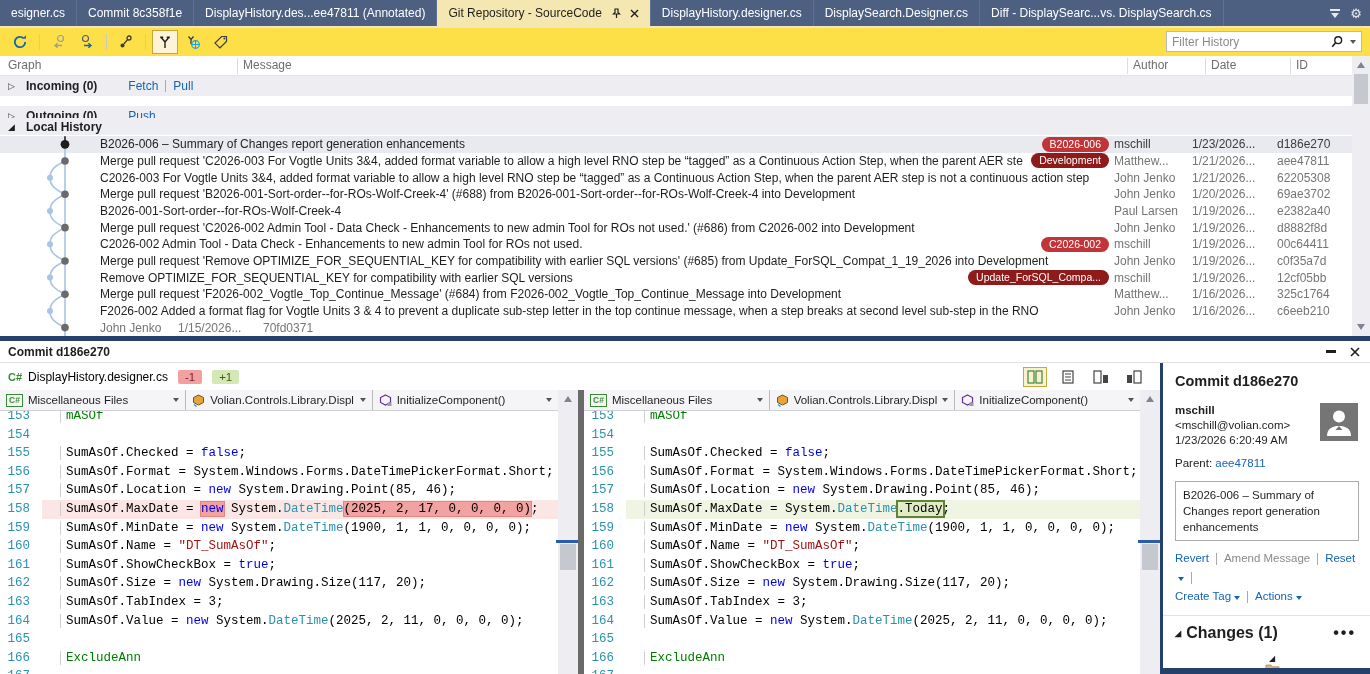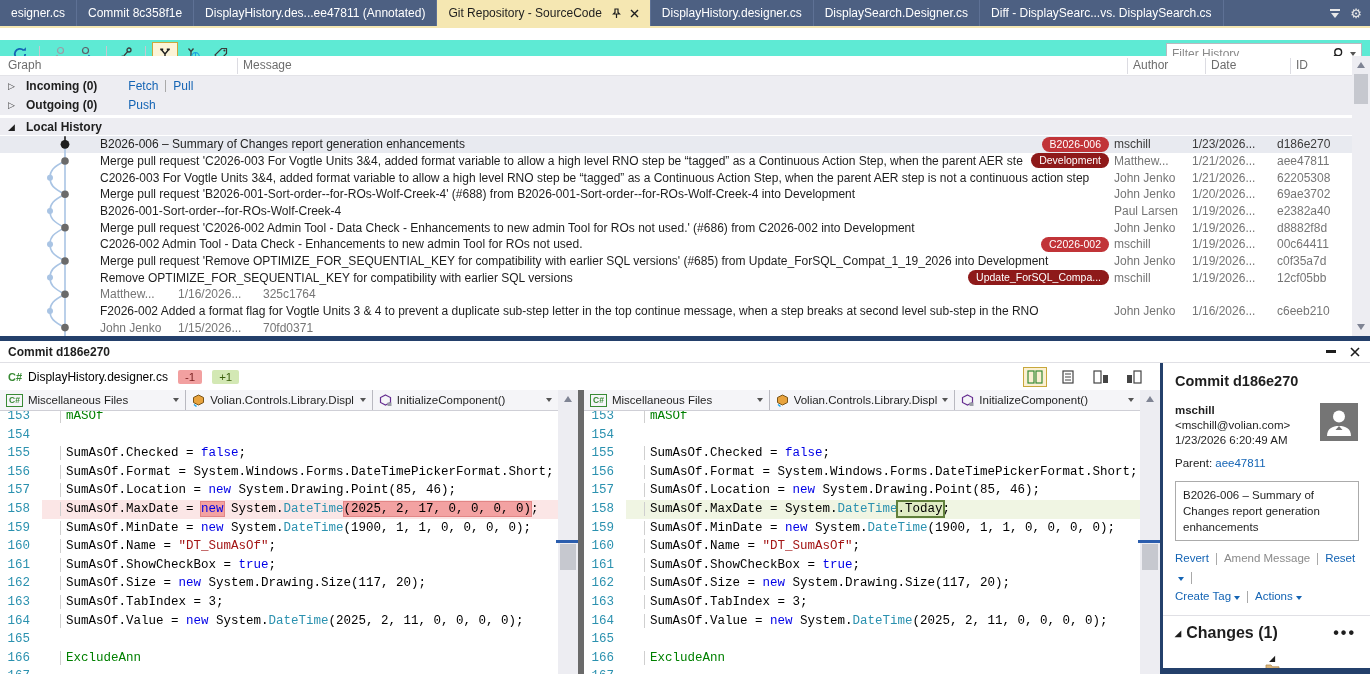--- a/index.html
+++ b/index.html
@@ -15,21 +15,21 @@
   .tab .pin { margin-left:9px; display:inline-flex; }
   .tab .closex { margin-left:8px; display:inline-flex; }
   #tab-right-icons { margin-left:auto; display:flex; align-items:center; gap:10px; padding-right:8px; }
   .chev-bar { width:10px; height:8px; position:relative; }
   .chev-bar::before { content:""; position:absolute; left:0; top:0; width:10px; height:2px; background:#E8E8E8; }
   .chev-bar::after { content:""; position:absolute; left:1px; top:4px; border-left:4px solid transparent;
     border-right:4px solid transparent; border-top:5px solid #E8E8E8; }
   .gear { color:#E8E8E8; font-size:13px; line-height:1; }
 
   
-  #toolbar { position:absolute; left:0; top:40px; width:1370px; height:28px; background:#5eead4;
+  #toolbar { position:absolute; left:0; top:28px; width:1370px; height:28px; background:#fde047;
     border-bottom:1px solid #D5D5DC; display:flex; align-items:center; padding-left:6px; }
   .tbtn { width:26px; height:24px; display:flex; align-items:center; justify-content:center; margin:0 1px; }
   .tbtn.hl { background:#FDF4D7; border:1px solid #C8A83C; }
   .tsep { width:1px; height:16px; background:#C8C8CF; margin:0 5px; }
   #filterbox { position:absolute; right:8px; top:3px; width:196px; height:21px; background:#fff;
     border:1px solid #B9B9C0; display:flex; align-items:center; padding:0 5px; }
   #filterbox input { flex:1; border:none; outline:none; font-size:12px; color:#1E1E1E; background:transparent; }
   #filterbox input::placeholder { color:#8A8A8A; }
   .caret-down { border-left:3.5px solid transparent; border-right:3.5px solid transparent; border-top:4px solid #555; display:inline-block; }
 
@@ -257,21 +257,21 @@
   <span class="hcol" style="left:1296px;">ID</span>
 </div>
 
 <div class="group-row" style="top:76px; height:21px;">
   <span class="tri-collapsed"></span>
   <span class="grp-label">Incoming (0)</span>
   <a class="link">Fetch</a>
   <span class="vpipe"></span>
   <a class="link">Pull</a>
 </div>
-<div class="group-row" style="top:95px; height:21px;">
+<div class="group-row" style="top:106px; height:21px;">
   <span class="tri-collapsed"></span>
   <span class="grp-label">Outgoing (0)</span>
   <a class="link">Push</a>
 </div>
 <div class="group-row" style="top:118px; height:18px;">
   <span class="tri-expanded"></span>
   <span class="grp-label">Local History</span>
 </div>
 
 <div id="commit-list">
@@ -356,20 +356,23 @@
         <div class="cm">
           <span class="msg">Remove OPTIMIZE_FOR_SEQUENTIAL_KEY for compatibility with earlier SQL versions</span>
           <span class="badge dark">Update_ForSQL_Compa...</span>
         </div>
         <div class="ca">mschill</div>
         <div class="cd">1/19/2026...</div>
         <div class="cid">12cf05bb</div>
       </div>
       <div class="hrow">
         <div class="cg"></div>
+        <div class="cm">
+          <span class="msg">Merge pull request 'F2026-002_Vogtle_Top_Continue_Message' (#684) from F2026-002_Vogtle_Top_Continue_Message into Development</span>
+        </div>
         <div class="ca">Matthew...</div>
         <div class="cd">1/16/2026...</div>
         <div class="cid">325c1764</div>
       </div>
       <div class="hrow">
         <div class="cg"></div>
         <div class="cm">
           <span class="msg">F2026-002 Added a format flag for Vogtle Units 3 &amp; 4 to prevent a duplicate sub-step letter in the top continue message, when a step breaks at second level sub-step in the RNO</span>
         </div>
         <div class="ca">John Jenko</div>

